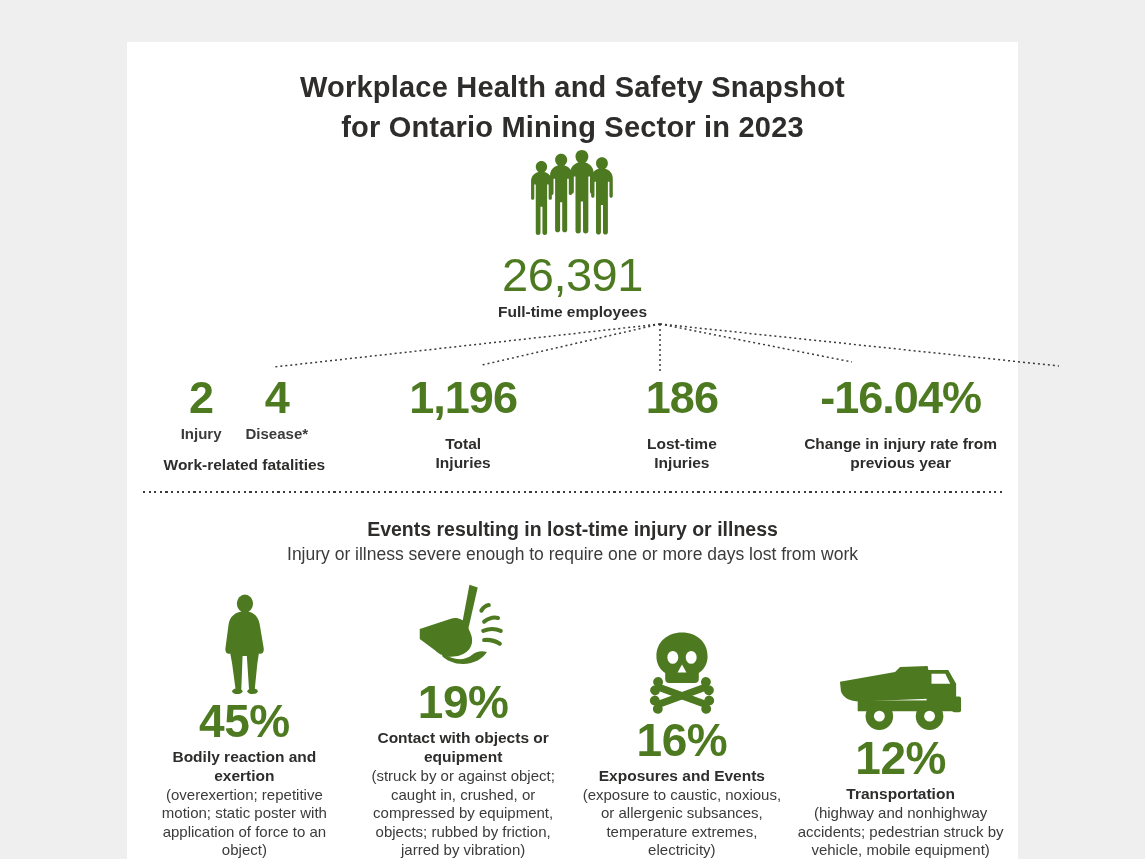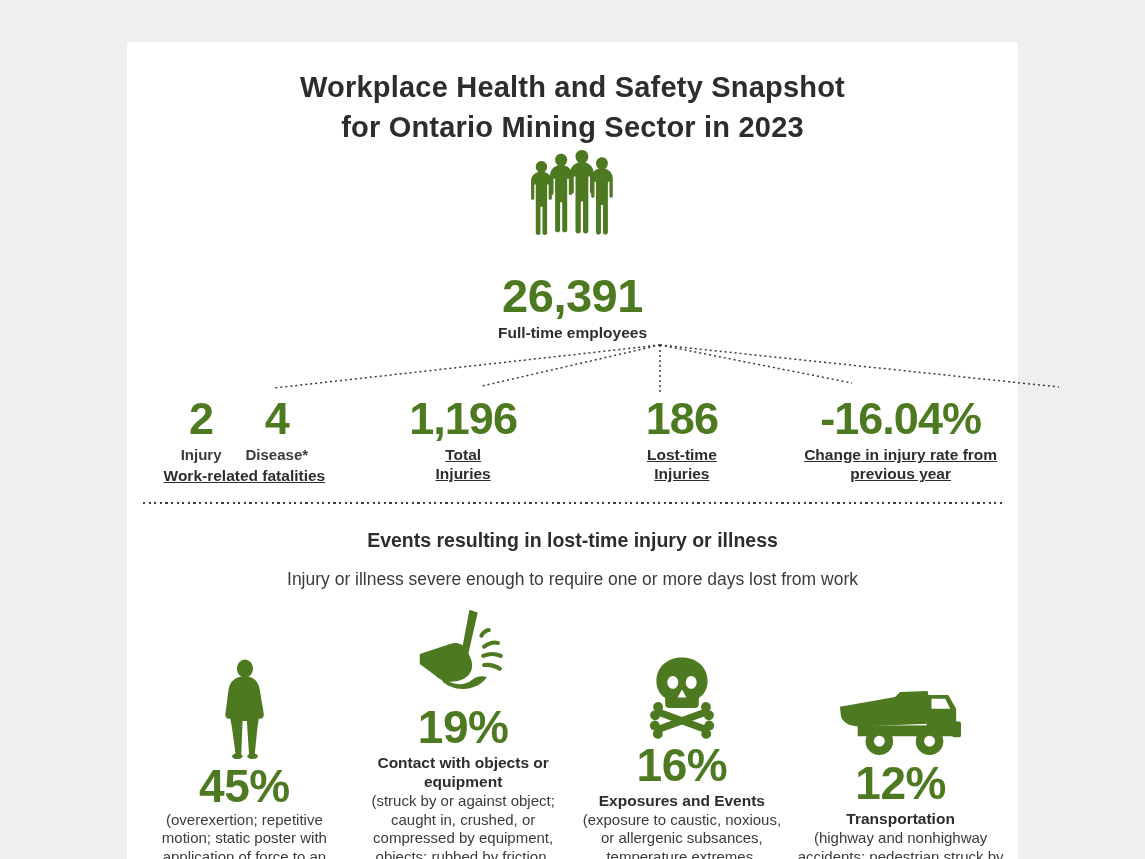--- a/index.html
+++ b/index.html
@@ -21,39 +21,39 @@
     margin:42px auto 0;
     background:var(--card,#ffffff);
     text-align:center;
     padding:25px 8px 10px;
   }
   
   .title{margin:0;font-size:29px;line-height:40px;font-weight:800;letter-spacing:.2px;color:var(--dark,#2e2d2c);}
   .title span{display:block;}
   
   .people-icon{display:block;margin:3px auto 0;width:88px;height:100px;color:var(--green,#4d7a20);}
-  .emp-value{font-size:47px;line-height:47px;font-weight:700;letter-spacing:-.5px;color:var(--green,#4d7a20);margin-top:22px;}
+  .emp-value{font-size:47px;line-height:47px;font-weight:400;letter-spacing:-.5px;color:var(--green,#4d7a20);margin-top:1px;}
   .emp-label{font-size:15.5px;line-height:20px;font-weight:700;margin-top:4px;color:var(--dark,#2e2d2c);}
   
   .connectors{display:block;width:1059px;height:52px;margin:0 auto;}
   .connectors line{stroke:#3a3a3a;stroke-width:1.5;stroke-dasharray:2 3;}
   
   .stats{display:flex;align-items:flex-start;margin-top:0;}
   .stat{flex:1;padding:0 4px;}
   .stat-value{font-size:45px;line-height:48px;font-weight:800;letter-spacing:-1px;color:var(--green,#4d7a20);}
-  .stat-label{font-size:15.5px;line-height:19px;font-weight:700;margin-top:2px;color:var(--dark,#2e2d2c);text-decoration:underline;}
+  .stat-label{font-size:15.5px;line-height:19px;font-weight:700;margin-top:12px;color:var(--dark,#2e2d2c);}
   .fatal-row{display:flex;justify-content:center;gap:24px;align-items:flex-start;}
   .fatal-pair{display:flex;flex-direction:column;}
   .fatal-sub{font-size:15px;line-height:19px;font-weight:700;color:var(--text,#3b3b3b);margin-top:2px;text-align:center;}
   
   .divider{height:2.4px;margin:17px 8px 0;
     background-image:repeating-linear-gradient(to right,#3c3c3c 0 2.2px,transparent 2.2px 5.6px);}
   
   .events-title{margin:26px 12px 0;font-size:19.5px;line-height:21px;font-weight:800;color:var(--dark,#2e2d2c);}
-  .events-subtitle{font-size:17.5px;line-height:20px;font-weight:400;color:var(--text,#3b3b3b);margin-top:18px;}
+  .events-subtitle{font-size:17.5px;line-height:20px;font-weight:400;color:var(--text,#3b3b3b);margin-top:4px;}
   .cats{display:flex;align-items:flex-end;margin-top:12px;}
   .cat{flex:1;padding:0 6px;}
   .cat-icon-box{height:100px;display:flex;align-items:flex-end;justify-content:center;color:var(--green,#4d7a20);}
   .cat-percent{font-size:46px;line-height:48px;font-weight:800;letter-spacing:-.5px;color:var(--green,#4d7a20);margin-top:2px;}
   .cat-name{font-size:15.5px;line-height:19px;font-weight:700;color:var(--dark,#2e2d2c);margin:2px auto 0;}
   .cat:nth-child(2) .cat-name{max-width:180px;}
   .cat-desc{font-size:15px;line-height:18.5px;font-weight:400;color:var(--text,#3b3b3b);margin:1px auto 0;max-width:248px;}
   .cat:nth-child(1) .cat-desc{max-width:236px;}
   svg{overflow:visible;}
 </style>
@@ -141,20 +141,21 @@
     <div class="cat">
       <div class="cat-icon-box">
         <svg width="60" height="100" viewBox="0 0 60 105" aria-hidden="true">
           <ellipse cx="31" cy="9" rx="8.5" ry="9.5" fill="currentColor"></ellipse>
           <path fill="currentColor" d="M31 17 C21 17 15 22.5 13.8 31 L10.5 56 C9.8 61 13 62.5 15.6 61.3 L17.5 72 L21 98 C21.4 102 27 102 27.2 98 L28.5 64 L33 64 L35.2 98 C35.5 102 41 102 41.4 98 L44 72 L45.6 61.3 C48.2 62.5 51.4 61 50.7 56 L46.5 31 C45.2 22.5 40 17 31 17 Z"></path>
           <ellipse cx="23" cy="101" rx="5.5" ry="3" fill="currentColor"></ellipse>
           <ellipse cx="39" cy="101" rx="5.5" ry="3" fill="currentColor"></ellipse>
         </svg>
       </div>
       <div class="cat-percent">45%</div>
+      <div class="cat-name">Bodily reaction and exertion</div>
       <div class="cat-desc">(overexertion; repetitive motion; static poster with application of force to an object)</div>
     </div>
 
     <div class="cat">
       <div class="cat-icon-box">
         <svg width="92" height="94" viewBox="0 0 100 100" aria-hidden="true">
           <polygon fill="currentColor" points="57,2 66,5 53,62 47,55"></polygon>
           <path fill="currentColor" d="M3 50 L36 39 C43 36.5 50 39 54 45 L58 54 C63 65 58 75 47 78.5 C36 82 26 79.5 19.5 73 L3 61 Z"></path>
           <path fill="currentColor" d="M30 77 C38 84 52 85 60 78 C64 74.5 70 73 76 75 C72 82 62 88 50 88 C40 88 32 84 27 79 Z"></path>
           <g fill="none" stroke="currentColor" stroke-width="4.5" stroke-linecap="round">

